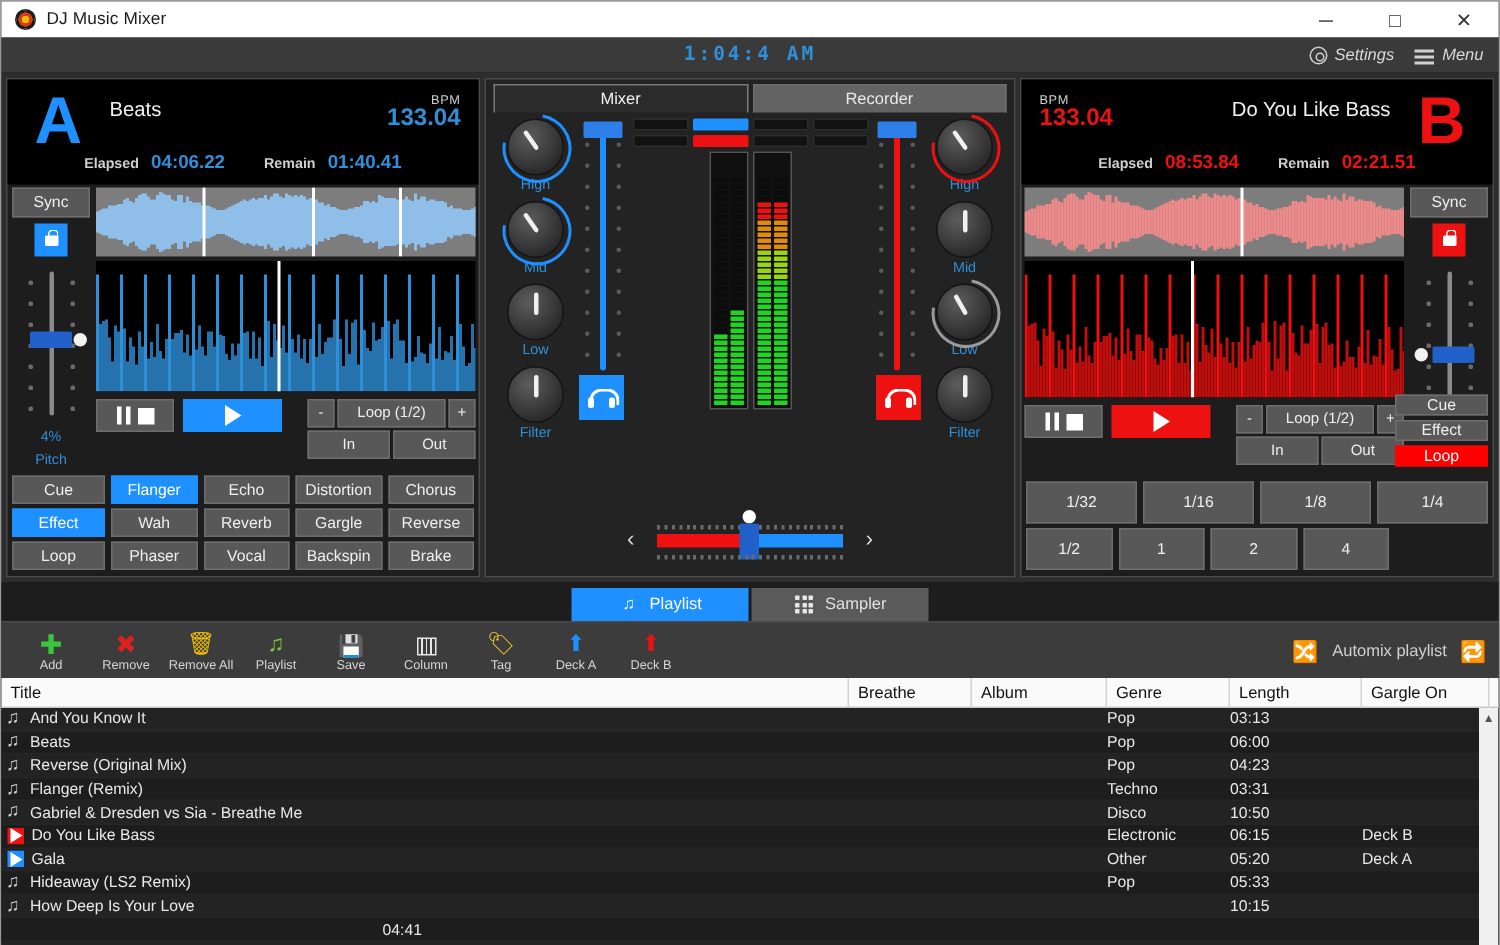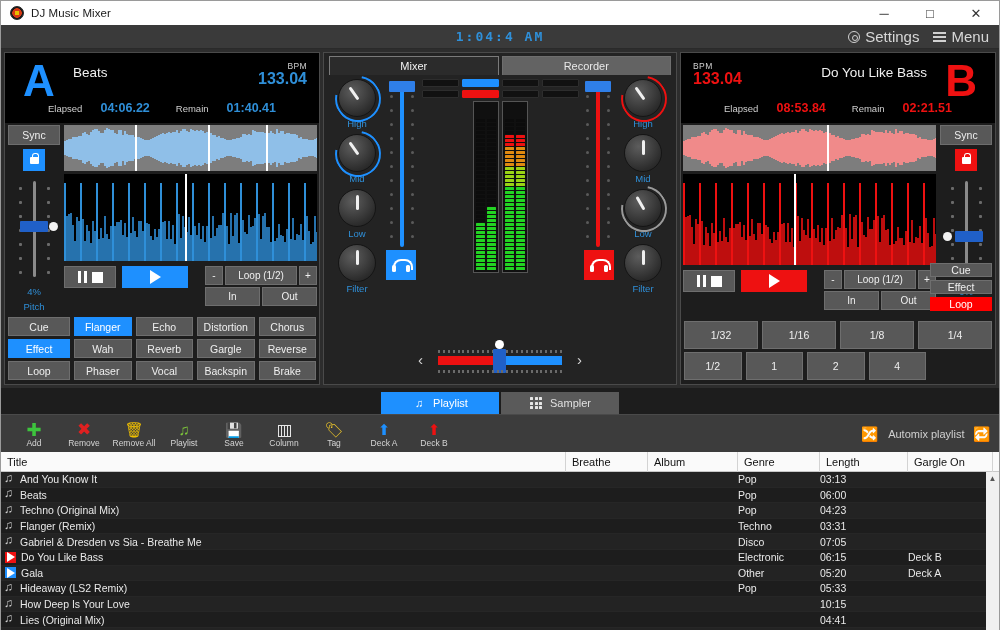--- a/index.html
+++ b/index.html
@@ -25,21 +25,21 @@
             font-size:13px; color:#333; }
 
   
   .apphead { height:24px; flex:0 0 24px; background:#3a3a3a; display:flex; align-items:center;
              position:relative; border-bottom:1px solid #2a2a2a; }
   .clock { position:absolute; left:0; right:0; text-align:center; color:#2f8fd8;
            font-family:"DejaVu Sans Mono", monospace; font-size:13px; letter-spacing:2px;
            font-weight:bold; }
   .head-right { margin-left:auto; display:flex; align-items:center; gap:14px;
                 padding-right:10px; position:relative; z-index:2; }
-  .head-btn { display:flex; align-items:center; gap:5px; color:#d8d8d8; font-size:15px; }
+  .head-btn { display:flex; align-items:flex-end; gap:5px; color:#d8d8d8; font-size:11px;font-style:italic; }
   .gear { width:12px; height:12px; border:1.6px solid #d0d0d0; border-radius:50%;
           position:relative; }
   .gear::after { content:""; position:absolute; left:3px; top:3px; width:4px; height:4px;
                  border:1.4px solid #d0d0d0; border-radius:50%; }
   .burger { width:13px; height:10px; display:flex; flex-direction:column; justify-content:space-between; }
   .burger i { display:block; height:2px; background:#d0d0d0; }
 
   
   .decks { flex:0 0 298px; display:flex; background:#2d2d2d; padding:3px; gap:3px; }
   .deck { width:366px; background:#1d1d1d; border:1px solid #4a4a4a; display:flex;
@@ -56,21 +56,21 @@
   .deckB .tracktitle { right:68px; }
   .bpmbox { position:absolute; top:8px; text-align:right; }
   .deckA .bpmbox { right:12px; }
   .deckB .bpmbox { left:12px; text-align:left; }
   .bpmlabel { font-size:8.5px; color:#cfcfcf; letter-spacing:.4px; }
   .bpmval { font-size:16px; font-weight:bold; line-height:1.05; }
   .deckA .bpmval { color:#2f8fd8; }
   .deckB .bpmval { color:#ee1111; }
   .times { position:absolute; bottom:8px; left:0; right:0; display:flex; justify-content:center;
            gap:26px; font-size:11px; }
-  .timelbl { color:#cfcfcf; font-size:9.5px; margin-right:15px; }
+  .timelbl { color:#cfcfcf; font-size:9.5px; margin-right:5px;font-weight:bold; }
   .timeval { font-weight:bold; font-size:12.5px; }
   .deckA .timeval { color:#2f8fd8; }
   .deckB .timeval { color:#ee1111; }
 
   
   .deckbody { flex:1; display:flex; padding:2px; gap:3px; }
   .deckside { width:54px; display:flex; flex-direction:column; align-items:center; gap:4px; }
   .deckmain { flex:1; display:flex; flex-direction:column; gap:3px; }
 
   .syncbtn { width:52px; height:20px; background:#585858; border:1px solid #6d6d6d;
@@ -1464,21 +1464,21 @@
             </div>
             <div class="c-artist"></div>
             <div class="c-album"></div>
             <div class="c-genre">Pop</div>
             <div class="c-length">06:00</div>
             <div class="c-loaded"></div>
           </div>
           <div class="plrow">
             <div class="c-title">
               <span class="note"></span>
-              <span>Techno (Original Mix)</span>
+              <span>Reverse (Original Mix)</span>
             </div>
             <div class="c-artist"></div>
             <div class="c-album"></div>
             <div class="c-genre">Pop</div>
             <div class="c-length">04:23</div>
             <div class="c-loaded"></div>
           </div>
           <div class="plrow">
             <div class="c-title">
               <span class="note"></span>
@@ -1491,21 +1491,21 @@
             <div class="c-loaded"></div>
           </div>
           <div class="plrow">
             <div class="c-title">
               <span class="note"></span>
               <span>Gabriel &amp; Dresden vs Sia - Breathe Me</span>
             </div>
             <div class="c-artist"></div>
             <div class="c-album"></div>
             <div class="c-genre">Disco</div>
-            <div class="c-length">07:05</div>
+            <div class="c-length">10:50</div>
             <div class="c-loaded"></div>
           </div>
           <div class="plrow">
             <div class="c-title">
               <span class="pbox red">
                 <span class="ptri"></span>
               </span>
               <span>Do You Like Bass</span>
             </div>
             <div class="c-artist"></div>
@@ -1543,24 +1543,20 @@
               <span class="note"></span>
               <span>How Deep Is Your Love</span>
             </div>
             <div class="c-artist"></div>
             <div class="c-album"></div>
             <div class="c-genre"></div>
             <div class="c-length">10:15</div>
             <div class="c-loaded"></div>
           </div>
           <div class="plrow">
-            <div class="c-title">
-              <span class="note"></span>
-              <span>Lies (Original Mix)</span>
-            </div>
             <div class="c-artist"></div>
             <div class="c-album"></div>
             <div class="c-genre"></div>
             <div class="c-length">04:41</div>
             <div class="c-loaded"></div>
           </div>
           <div class="plrow">
             <div class="c-title">
               <span class="note"></span>
               <span>Love Me</span>

